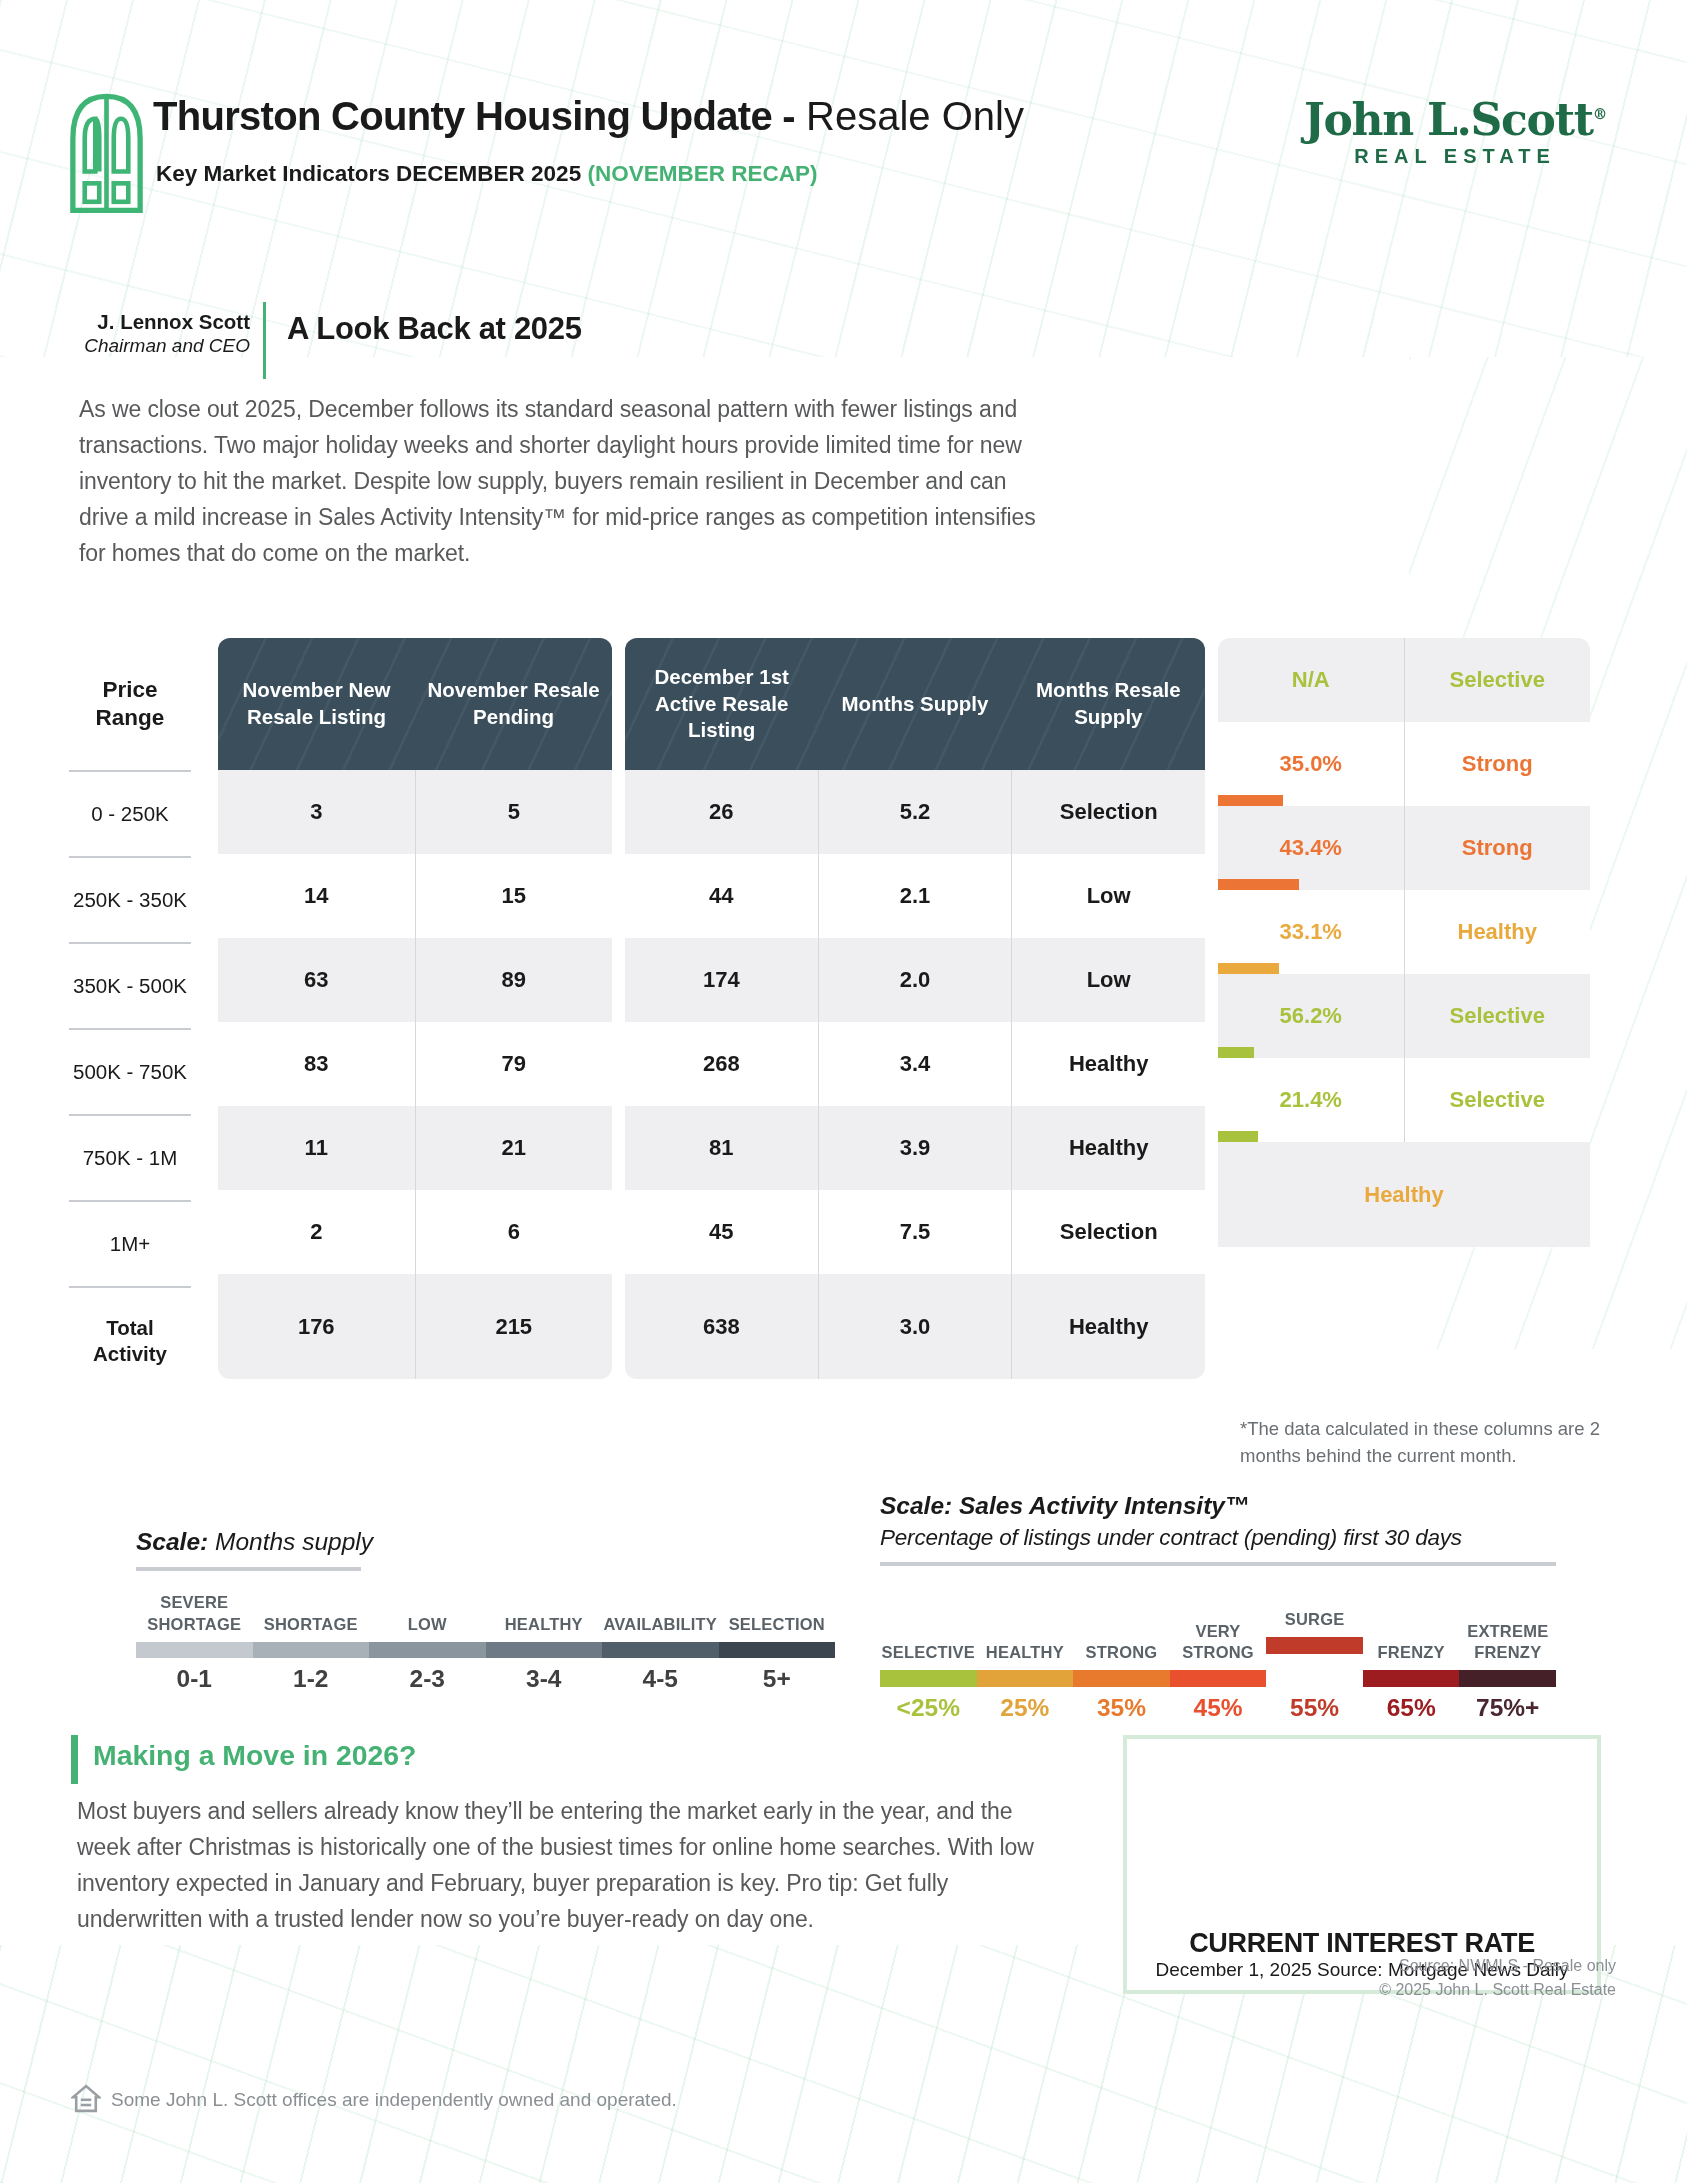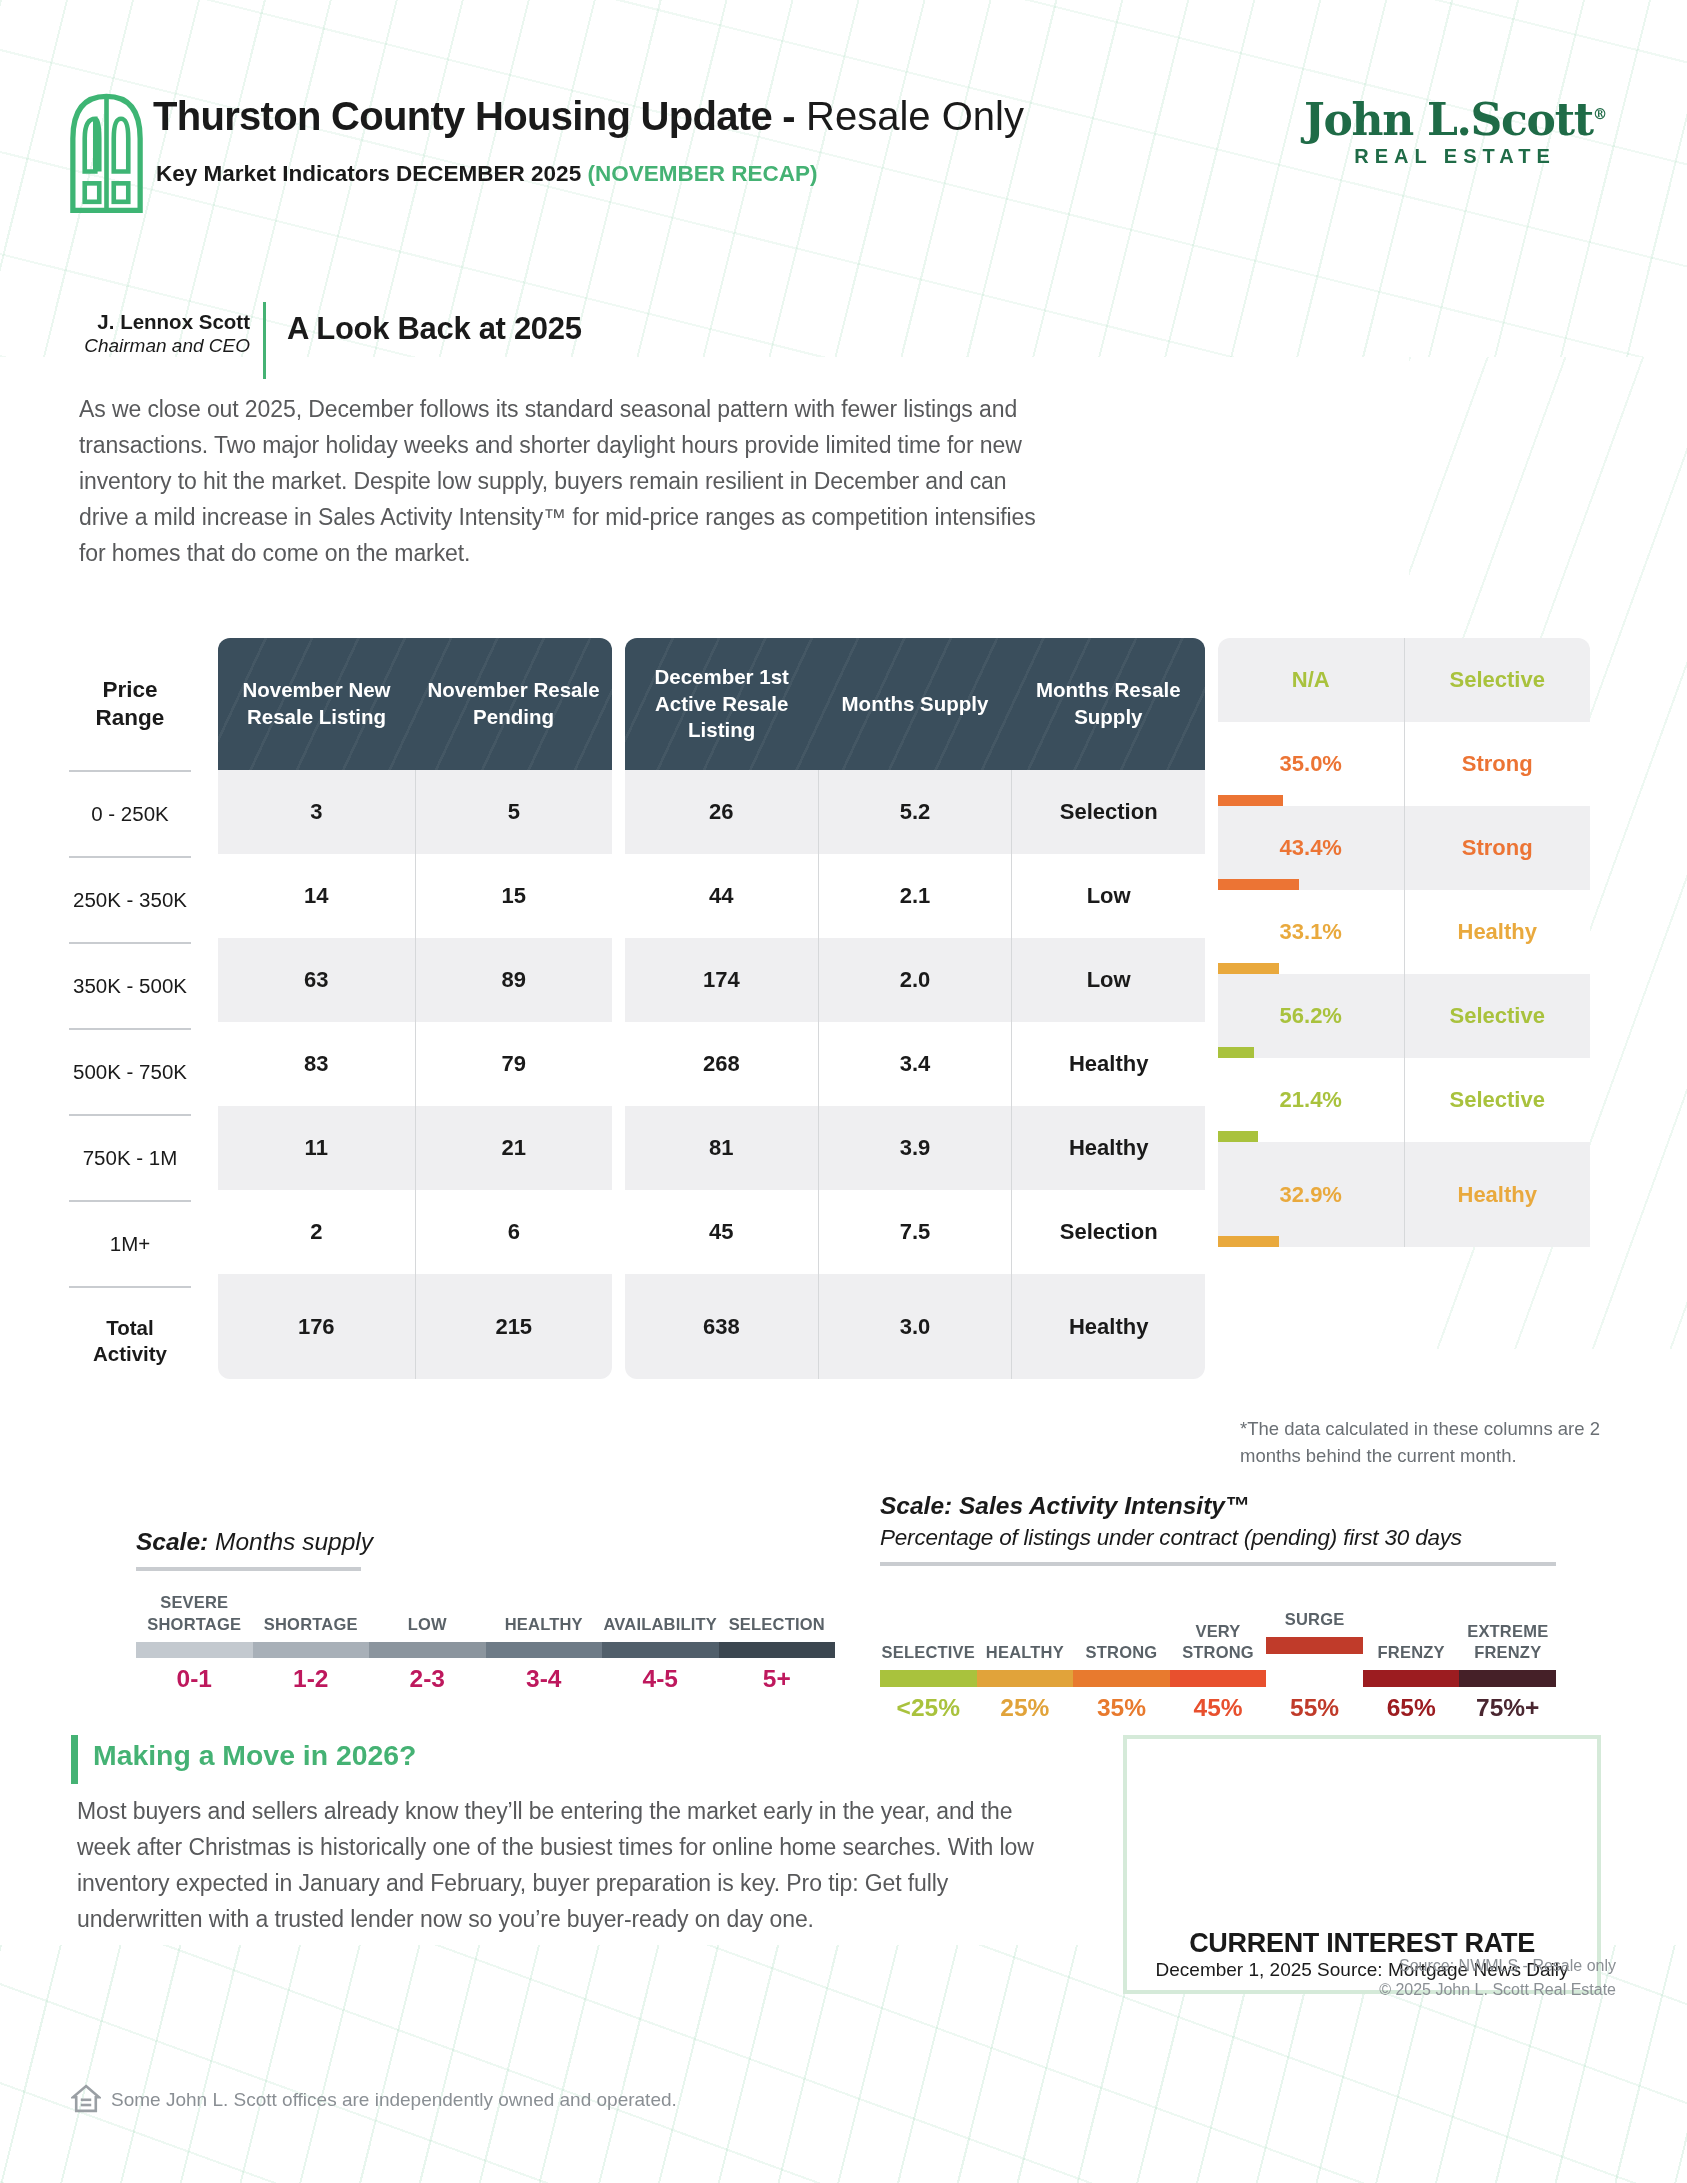--- a/index.html
+++ b/index.html
@@ -81,21 +81,21 @@
   .sc-title .b{font-weight:bold;font-style:italic;}
   .sc-title .r{font-style:italic;}
   .sc-sub{font-size:22.5px;font-style:italic;margin-top:5.3px;letter-spacing:-0.2px;}
   .sc-rule{height:4.6px;background:#c9ccd0;margin-top:10.6px;}
   .rule-short{width:225px;}
   .sc-grid{display:flex;}
   .sc-itm{flex:1;display:flex;flex-direction:column;}
   .sc-lab{flex:1;display:flex;align-items:flex-end;justify-content:center;text-align:center;
     font-size:16.5px;font-weight:bold;color:#5a6268;line-height:1.3;padding-bottom:6.6px;min-height:64px;letter-spacing:0.2px;}
   .sc-seg{height:16.5px;}
-  .sc-num{text-align:center;font-size:24.5px;font-weight:bold;margin-top:6.6px;color:#be185d;}
+  .sc-num{text-align:center;font-size:24.5px;font-weight:bold;margin-top:6.6px;color:#404040;}
   
   .ms0{background:#c3c9cf;} .ms1{background:#a8b0b8;} .ms2{background:#8b959e;}
   .ms3{background:#6e7b87;} .ms4{background:#515f6b;} .ms5{background:#3b4650;}
   
   .sa0{background:#a9c23d;} .sa1{background:#e1a33a;} .sa2{background:#e87a2e;}
   .sa3{background:#e8502e;} .sa4{background:#c03b2a;} .sa5{background:#9c1c20;} .sa6{background:#452028;}
   .cn0{color:#a9c23d;} .cn1{color:#e1a33a;} .cn2{color:#e87a2e;}
   .cn3{color:#e8502e;} .cn4{color:#c03b2a;margin-top:40px;} .cn5{color:#9c1c20;} .cn6{color:#4a2630;}
 
   
@@ -274,24 +274,20 @@
       <div class="cell t-green">Selective</div>
     </div>
     <div class="row white h127">
       <div class="cell t-green">
           <span>21.4%</span>
           <span class="bar t-green" style="width: 21.4%;"></span>
         </div>
       <div class="cell t-green">Selective</div>
     </div>
     <div class="row gray h158">
-      <div class="cell t-amber">
-          <span>32.9%</span>
-          <span class="bar t-amber" style="width: 32.9%;"></span>
-        </div>
       <div class="cell t-amber">Healthy</div>
     </div>
   </div>
 </div>
 
 <div class="abs footnote">*The data calculated in these columns are 2 months behind the current month.</div>
 
 <div class="abs sc-supply">
   <div class="sc-title"><span class="b">Scale:</span><span class="r"> Months supply</span></div>
   <div class="sc-rule rule-short"></div>

